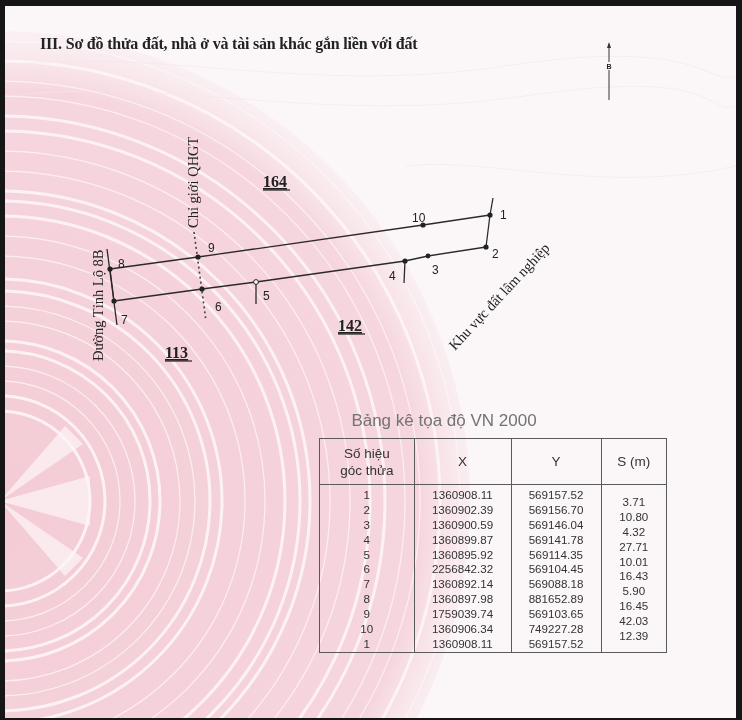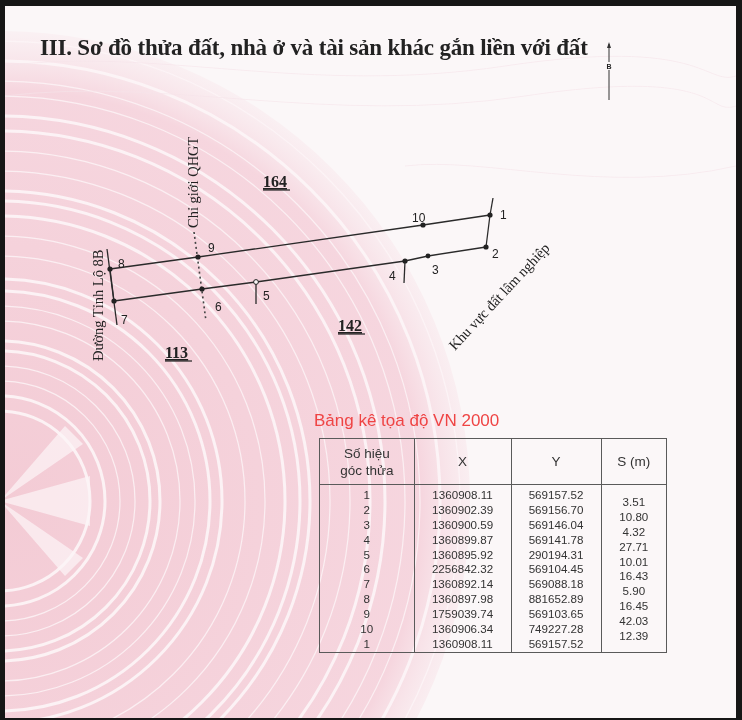--- a/index.html
+++ b/index.html
@@ -6,32 +6,32 @@
   body {
     width:742px; height:720px; background:#161616; position:relative; overflow:hidden;
     font-family:"Liberation Serif", serif;
   }
   .page {
     position:absolute; left:5px; top:6px; width:731px; height:712px;
     background:#fbf7f8; overflow:hidden;
   }
   .bg-svg { position:absolute; left:0; top:0; width:731px; height:712px; }
   .title {
-    position:absolute; left:35px; top:29px; font-size:23px; font-weight:bold;
+    position:absolute; left:35px; top:29px; font-size:16px; font-weight:bold;
     color:#222; letter-spacing:-0.2px; white-space:nowrap;
   }
   .diagram { position:absolute; left:0; top:0; width:731px; height:712px; }
   .lbl-num { font-family:"Liberation Sans", sans-serif; font-size:12px; fill:#222; }
   .lbl-parcel { font-family:"Liberation Serif", serif; font-size:16px; font-weight:bold; fill:#222; text-decoration:underline; }
   .lbl-road { font-family:"Liberation Serif", serif; font-size:14.5px; fill:#222; }
   .lbl-north { font-family:"Liberation Sans", sans-serif; font-size:7px; fill:#222; font-weight:bold; }
 
   .tbl-title {
-    position:absolute; left:309px; top:405px; width:260px; text-align:left;
-    font-family:"Liberation Sans", sans-serif; font-size:17px; color:#ef4444;
+    position:absolute; left:309px; top:405px; width:260px; text-align:center;
+    font-family:"Liberation Sans", sans-serif; font-size:17px; color:#737373;
   }
   table.coords {
     position:absolute; left:314px; top:432px; width:348px; border-collapse:collapse;
     font-family:"Liberation Sans", sans-serif; color:#333; background:transparent;
   }
   table.coords th {
     border:1.3px solid #5a5a5a; font-weight:normal; font-size:13.5px; height:45px;
     line-height:17px; padding:0; text-align:center; color:#333;
   }
   table.coords td.col-body {
@@ -205,30 +205,30 @@
           <div class="cell-line">1360897.98</div>
           <div class="cell-line">1759039.74</div>
           <div class="cell-line">1360906.34</div>
           <div class="cell-line">1360908.11</div>
         </td>
         <td class="col-body">
           <div class="cell-line">569157.52</div>
           <div class="cell-line">569156.70</div>
           <div class="cell-line">569146.04</div>
           <div class="cell-line">569141.78</div>
-          <div class="cell-line">290194.31</div>
+          <div class="cell-line">569114.35</div>
           <div class="cell-line">569104.45</div>
           <div class="cell-line">569088.18</div>
           <div class="cell-line">881652.89</div>
           <div class="cell-line">569103.65</div>
           <div class="cell-line">749227.28</div>
           <div class="cell-line">569157.52</div>
         </td>
         <td class="col-body s-col">
-          <div class="cell-line">3.51</div>
+          <div class="cell-line">3.71</div>
           <div class="cell-line">10.80</div>
           <div class="cell-line">4.32</div>
           <div class="cell-line">27.71</div>
           <div class="cell-line">10.01</div>
           <div class="cell-line">16.43</div>
           <div class="cell-line">5.90</div>
           <div class="cell-line">16.45</div>
           <div class="cell-line">42.03</div>
           <div class="cell-line">12.39</div>
         </td>

